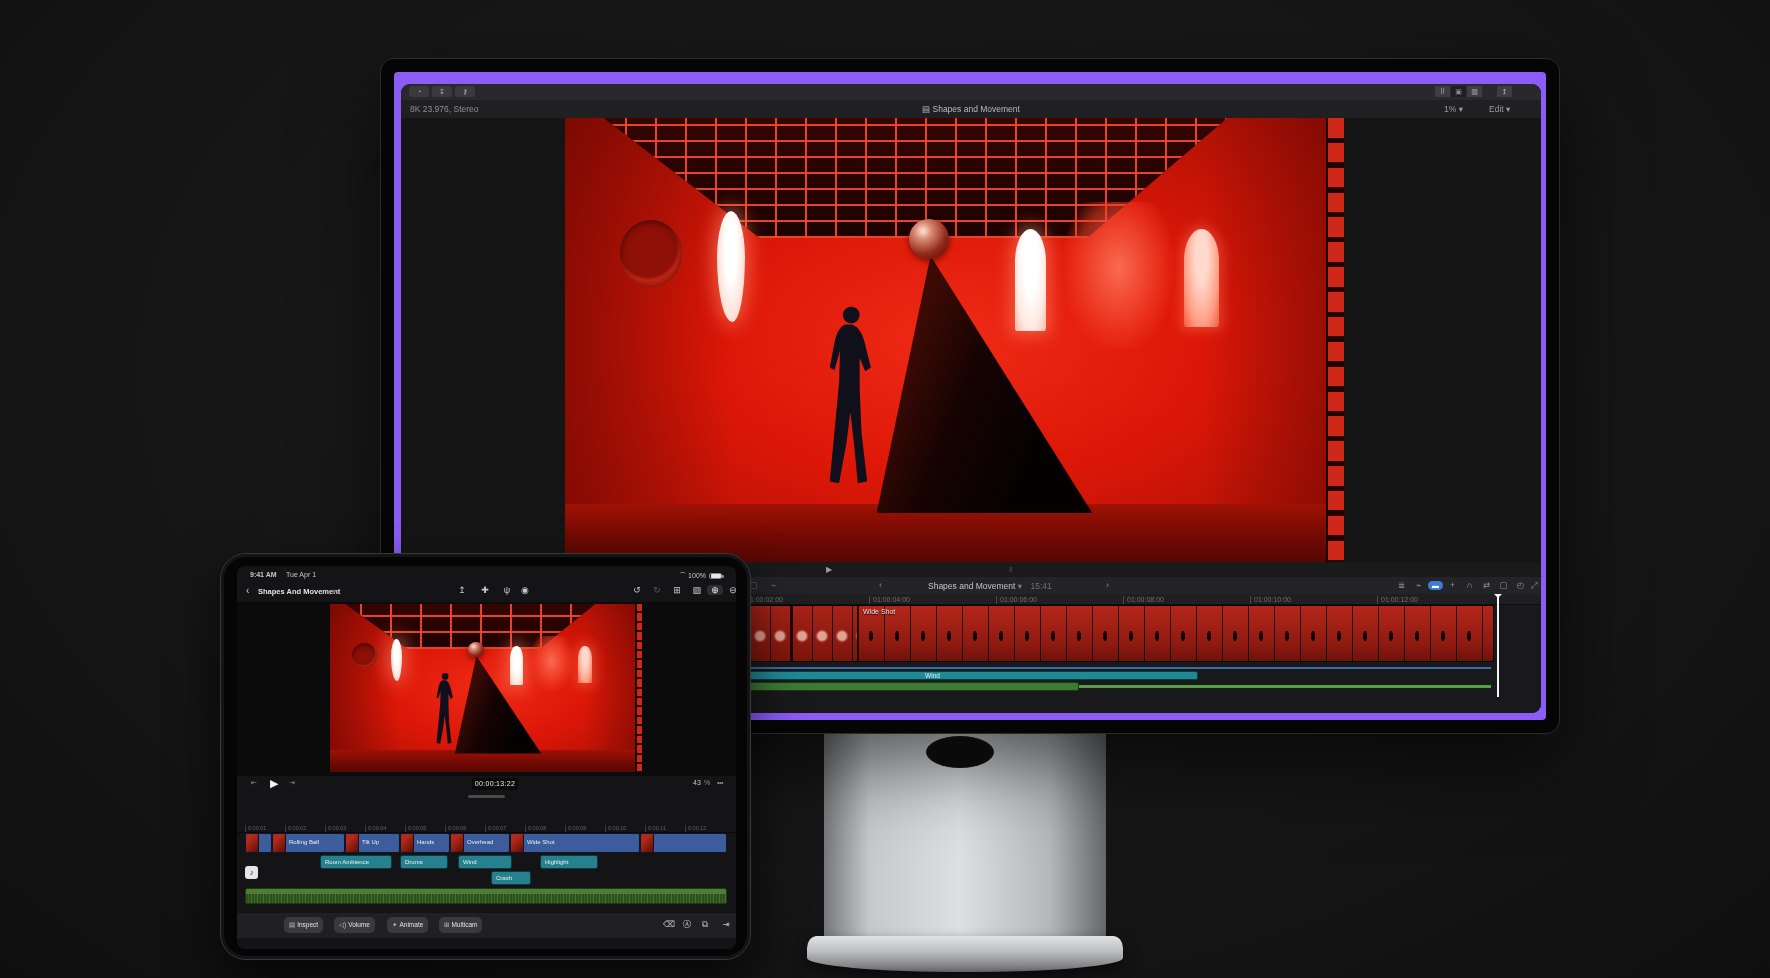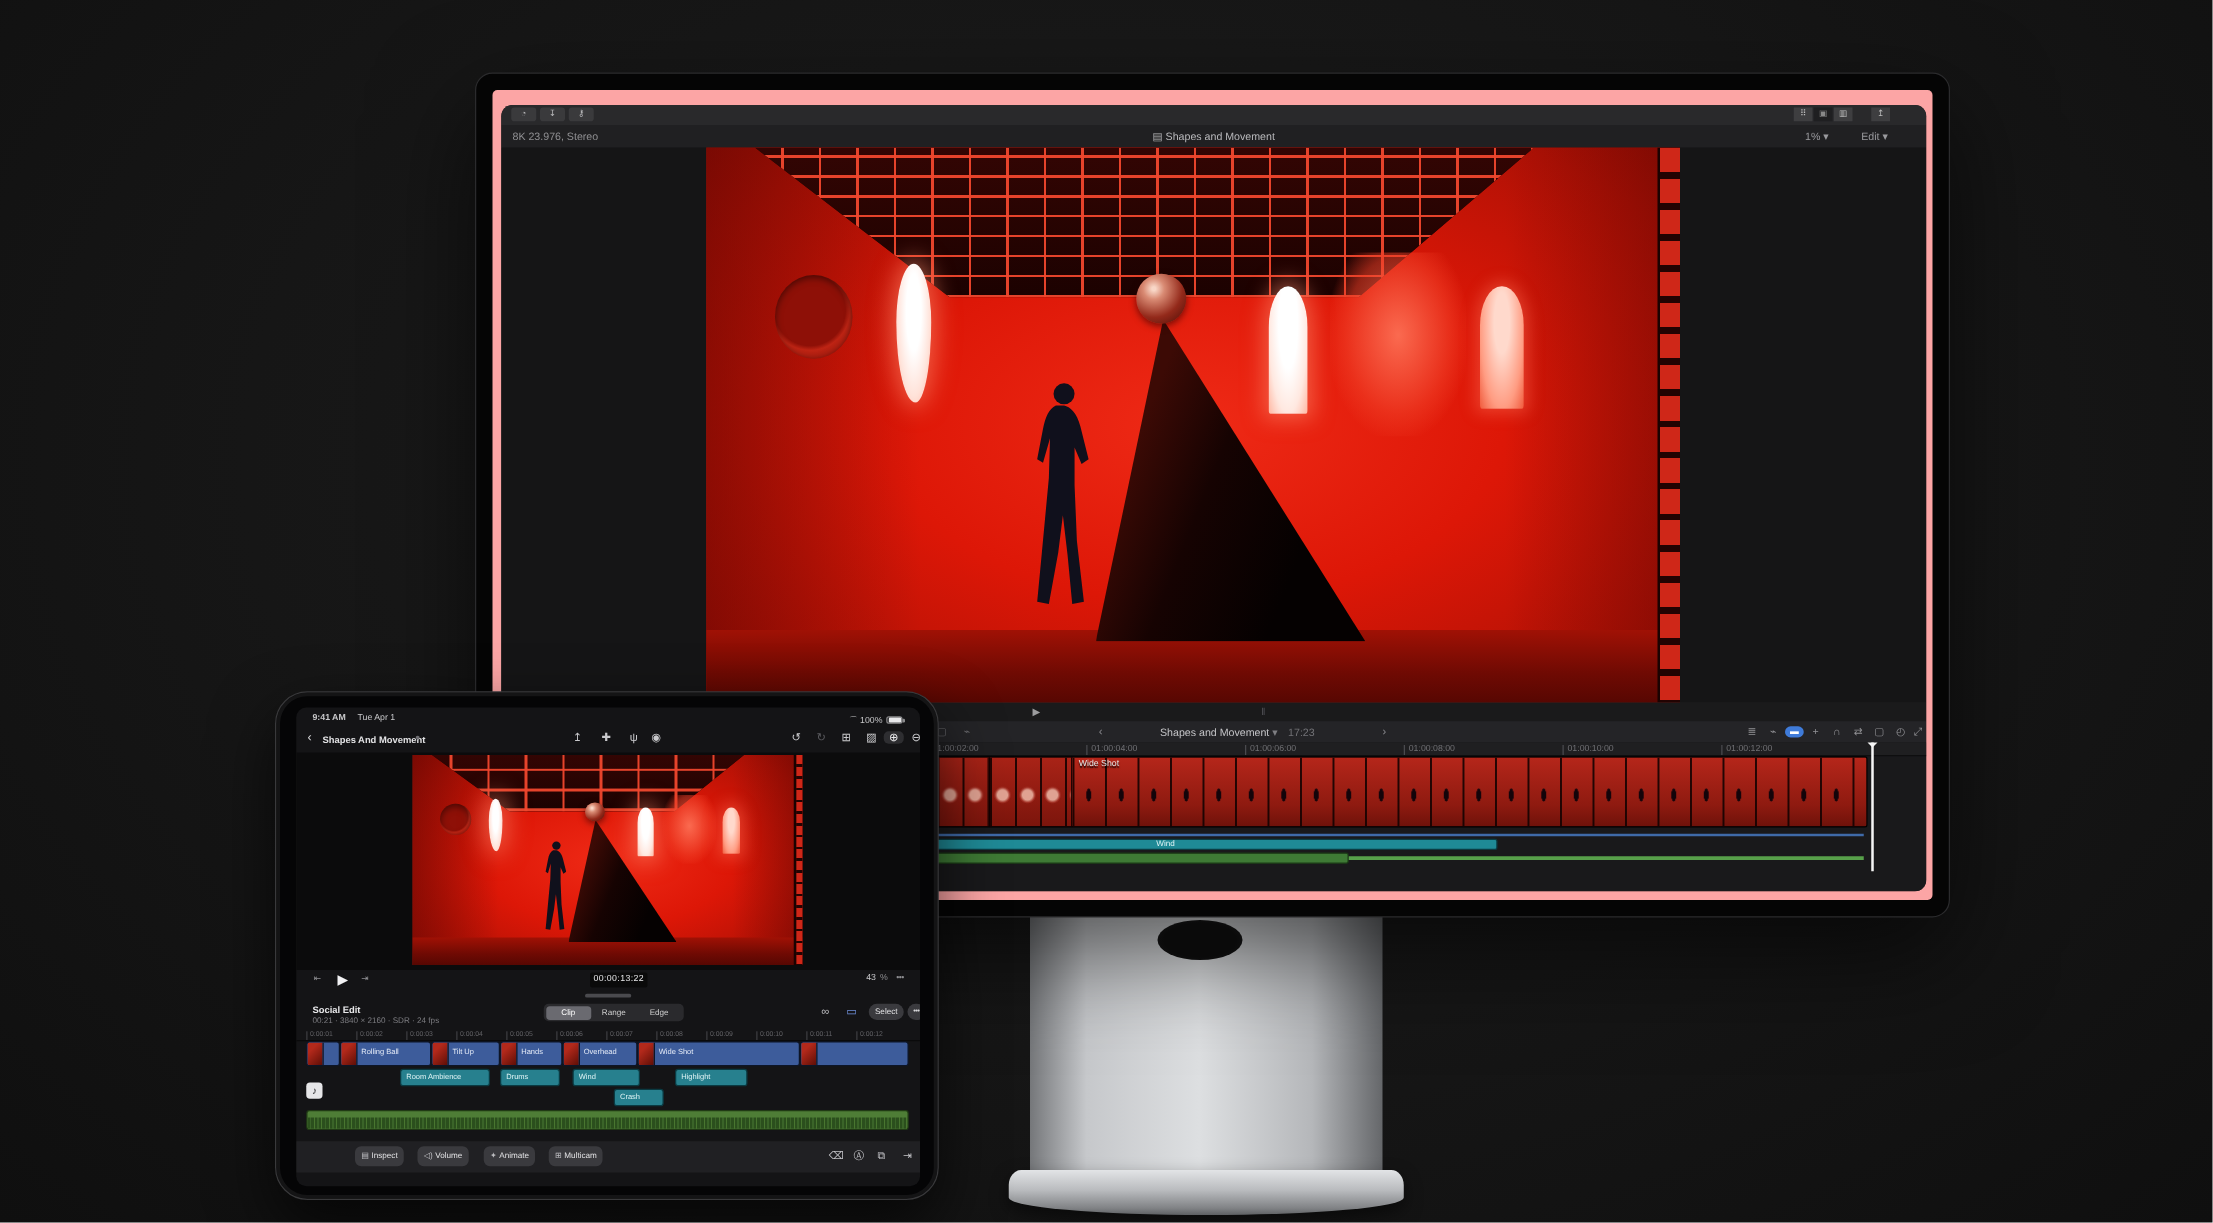--- a/index.html
+++ b/index.html
@@ -8,21 +8,21 @@
     font-family:"Liberation Sans", sans-serif;
     background: radial-gradient(ellipse at 50% 38%, #1d1d1d 0%, #161616 55%, #0f0f0f 100%);
     position:relative; color:#ccc;
   }
 
   
   .monitor { position:absolute; left:380px; top:58px; width:1180px; height:676px;
     background:#050505; border:1px solid #2b2b2d; border-radius:14px;
     box-shadow:0 30px 80px rgba(0,0,0,.6); z-index:2; }
   .mscreen { position:absolute; left:13px; top:13px; right:13px; bottom:13px;
-    background:#fca5a5; border-radius:4px; overflow:hidden; }
+    background:#8b5cf6; border-radius:4px; overflow:hidden; }
   .fcp { position:absolute; left:7px; top:12px; width:1140px; height:629px;
     background:#1c1c1e; border-radius:9px; overflow:hidden; }
 
   .chrome { position:absolute; left:0; top:0; width:100%; height:16px; background:#29292b; }
   .chrome-btn { position:absolute; top:2px; height:11px; width:20px; background:#3a3a3c;
     border-radius:2.5px; color:#b9b9bb; font-size:7px; line-height:11px; text-align:center; }
   .view-toggle { position:absolute; top:2px; height:11px; width:15px; background:#3e3e40;
     color:#bbb; font-size:7px; line-height:11px; text-align:center; }
   .view-toggle.sel { background:#1f1f21; color:#888; }
 
@@ -254,21 +254,21 @@
         <span class="meters">‖</span>
       </div>
 
       <div class="tabbar">
         <span class="tl-icon" style="left:345px; color:#6a6a6e;">▢</span>
         <span class="tl-icon" style="left:365px; color:#6a6a6e;">⌁</span>
         <span class="nav" style="left:478px">‹</span>
         <span class="title" style="left:527px">
           <span>Shapes and Movement</span>
           <span style="color:#7e7e82">▾</span>
-          <span style="color:#717175; margin-left:6px">17:23</span>
+          <span style="color:#717175; margin-left:6px">15:41</span>
         </span>
         <span class="nav" style="left:705px">›</span>
         <span class="tl-icon" style="left:993px">≣</span>
         <span class="tl-icon" style="left:1010px">⌁</span>
         <span class="tl-icon blue" style="left:1027px">▬</span>
         <span class="tl-icon" style="left:1044px">+</span>
         <span class="tl-icon" style="left:1061px">∩</span>
         <span class="tl-icon" style="left:1078px">⇄</span>
         <span class="tl-icon" style="left:1095px">▢</span>
         <span class="tl-icon" style="left:1112px">◴</span>
@@ -365,33 +365,20 @@
       <span class="ic play" style="left:33px">▶</span>
       <span class="ic" style="left:52px">⇥</span>
       <span class="itc">00:00:13:22</span>
       <span class="ic" style="left:456px; color:#c9c9cc">43</span>
       <span class="ic" style="left:467px">%</span>
       <span class="ic" style="left:480px; letter-spacing:-.5px">•••</span>
     </div>
 
     <div class="ihandle"></div>
 
-    <div class="iproj">
-      <span class="pname">Social Edit</span>
-      <span class="pmeta">00:21 · 3840 × 2160 · SDR · 24 fps</span>
-      <div class="segmented">
-        <div class="segbtn sel">Clip</div>
-        <div class="segbtn">Range</div>
-        <div class="segbtn">Edge</div>
-      </div>
-      <span class="ric" style="left:420px">∞</span>
-      <span class="ric" style="left:440px; color:#6f8fd9">▭</span>
-      <div class="select-btn">Select</div>
-      <div class="more-btn">•••</div>
-    </div>
 
     <div class="iruler">
       <span class="itick" style="left:8px">0:00:01</span>
       <span class="itick" style="left:48px">0:00:02</span>
       <span class="itick" style="left:88px">0:00:03</span>
       <span class="itick" style="left:128px">0:00:04</span>
       <span class="itick" style="left:168px">0:00:05</span>
       <span class="itick" style="left:208px">0:00:06</span>
       <span class="itick" style="left:248px">0:00:07</span>
       <span class="itick" style="left:288px">0:00:08</span>

